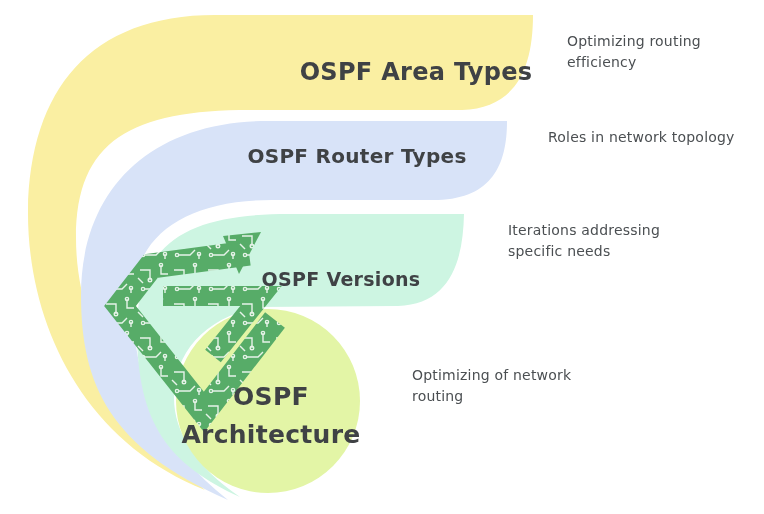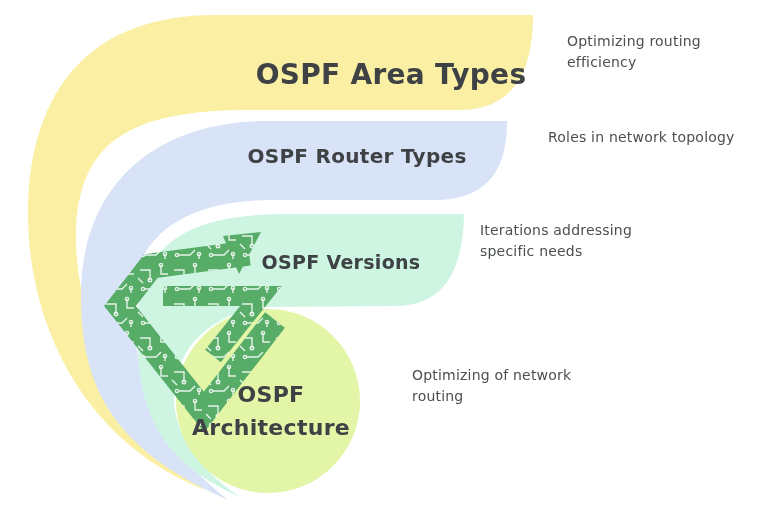--- a/index.html
+++ b/index.html
@@ -6,31 +6,31 @@
   .canvas{
     position:relative;width:764px;height:514px;background:#ffffff;overflow:hidden;
     font-family:"DejaVu Sans","Liberation Sans",sans-serif;
   }
   .canvas svg{position:absolute;left:0;top:0;}
   .label{
     position:absolute;color:#3F4245;font-weight:600;white-space:nowrap;
     letter-spacing:.3px;
   }
   .label.centered{transform:translateX(-50%);}
-  .title-1{left:391px;top:58px;font-size:28px;}
+  .title-1{left:416px;top:58px;font-size:24px;}
   .title-2{left:357px;top:144px;font-size:20px;}
-  .title-3{left:341px;top:251px;font-size:19px;}
-  .title-4{left:271px;top:378px;font-size:22px;white-space:normal;width:190px;text-align:center;line-height:1.5;transform:translateX(-50%);}
+  .title-3{left:341px;top:268px;font-size:19px;}
+  .title-4{left:271px;top:378px;font-size:25px;white-space:normal;width:190px;text-align:center;line-height:1.5;transform:translateX(-50%);}
   .desc{
     position:absolute;color:#4B4F52;font-size:14px;line-height:1.5;
     letter-spacing:.2px;
   }
   .desc-1{left:567px;top:31px;width:165px;}
   .desc-2{left:548px;top:127px;width:215px;}
-  .desc-3{left:480px;top:220px;width:185px;}
+  .desc-3{left:508px;top:220px;width:185px;}
   .desc-4{left:412px;top:365px;width:195px;}
 </style>
 </head>
 <body>
 
 <div class="canvas">
 
   <svg width="764" height="514" viewBox="0 0 764 514">
     <defs>
       <pattern id="circ" width="34" height="34" patternUnits="userSpaceOnUse">

